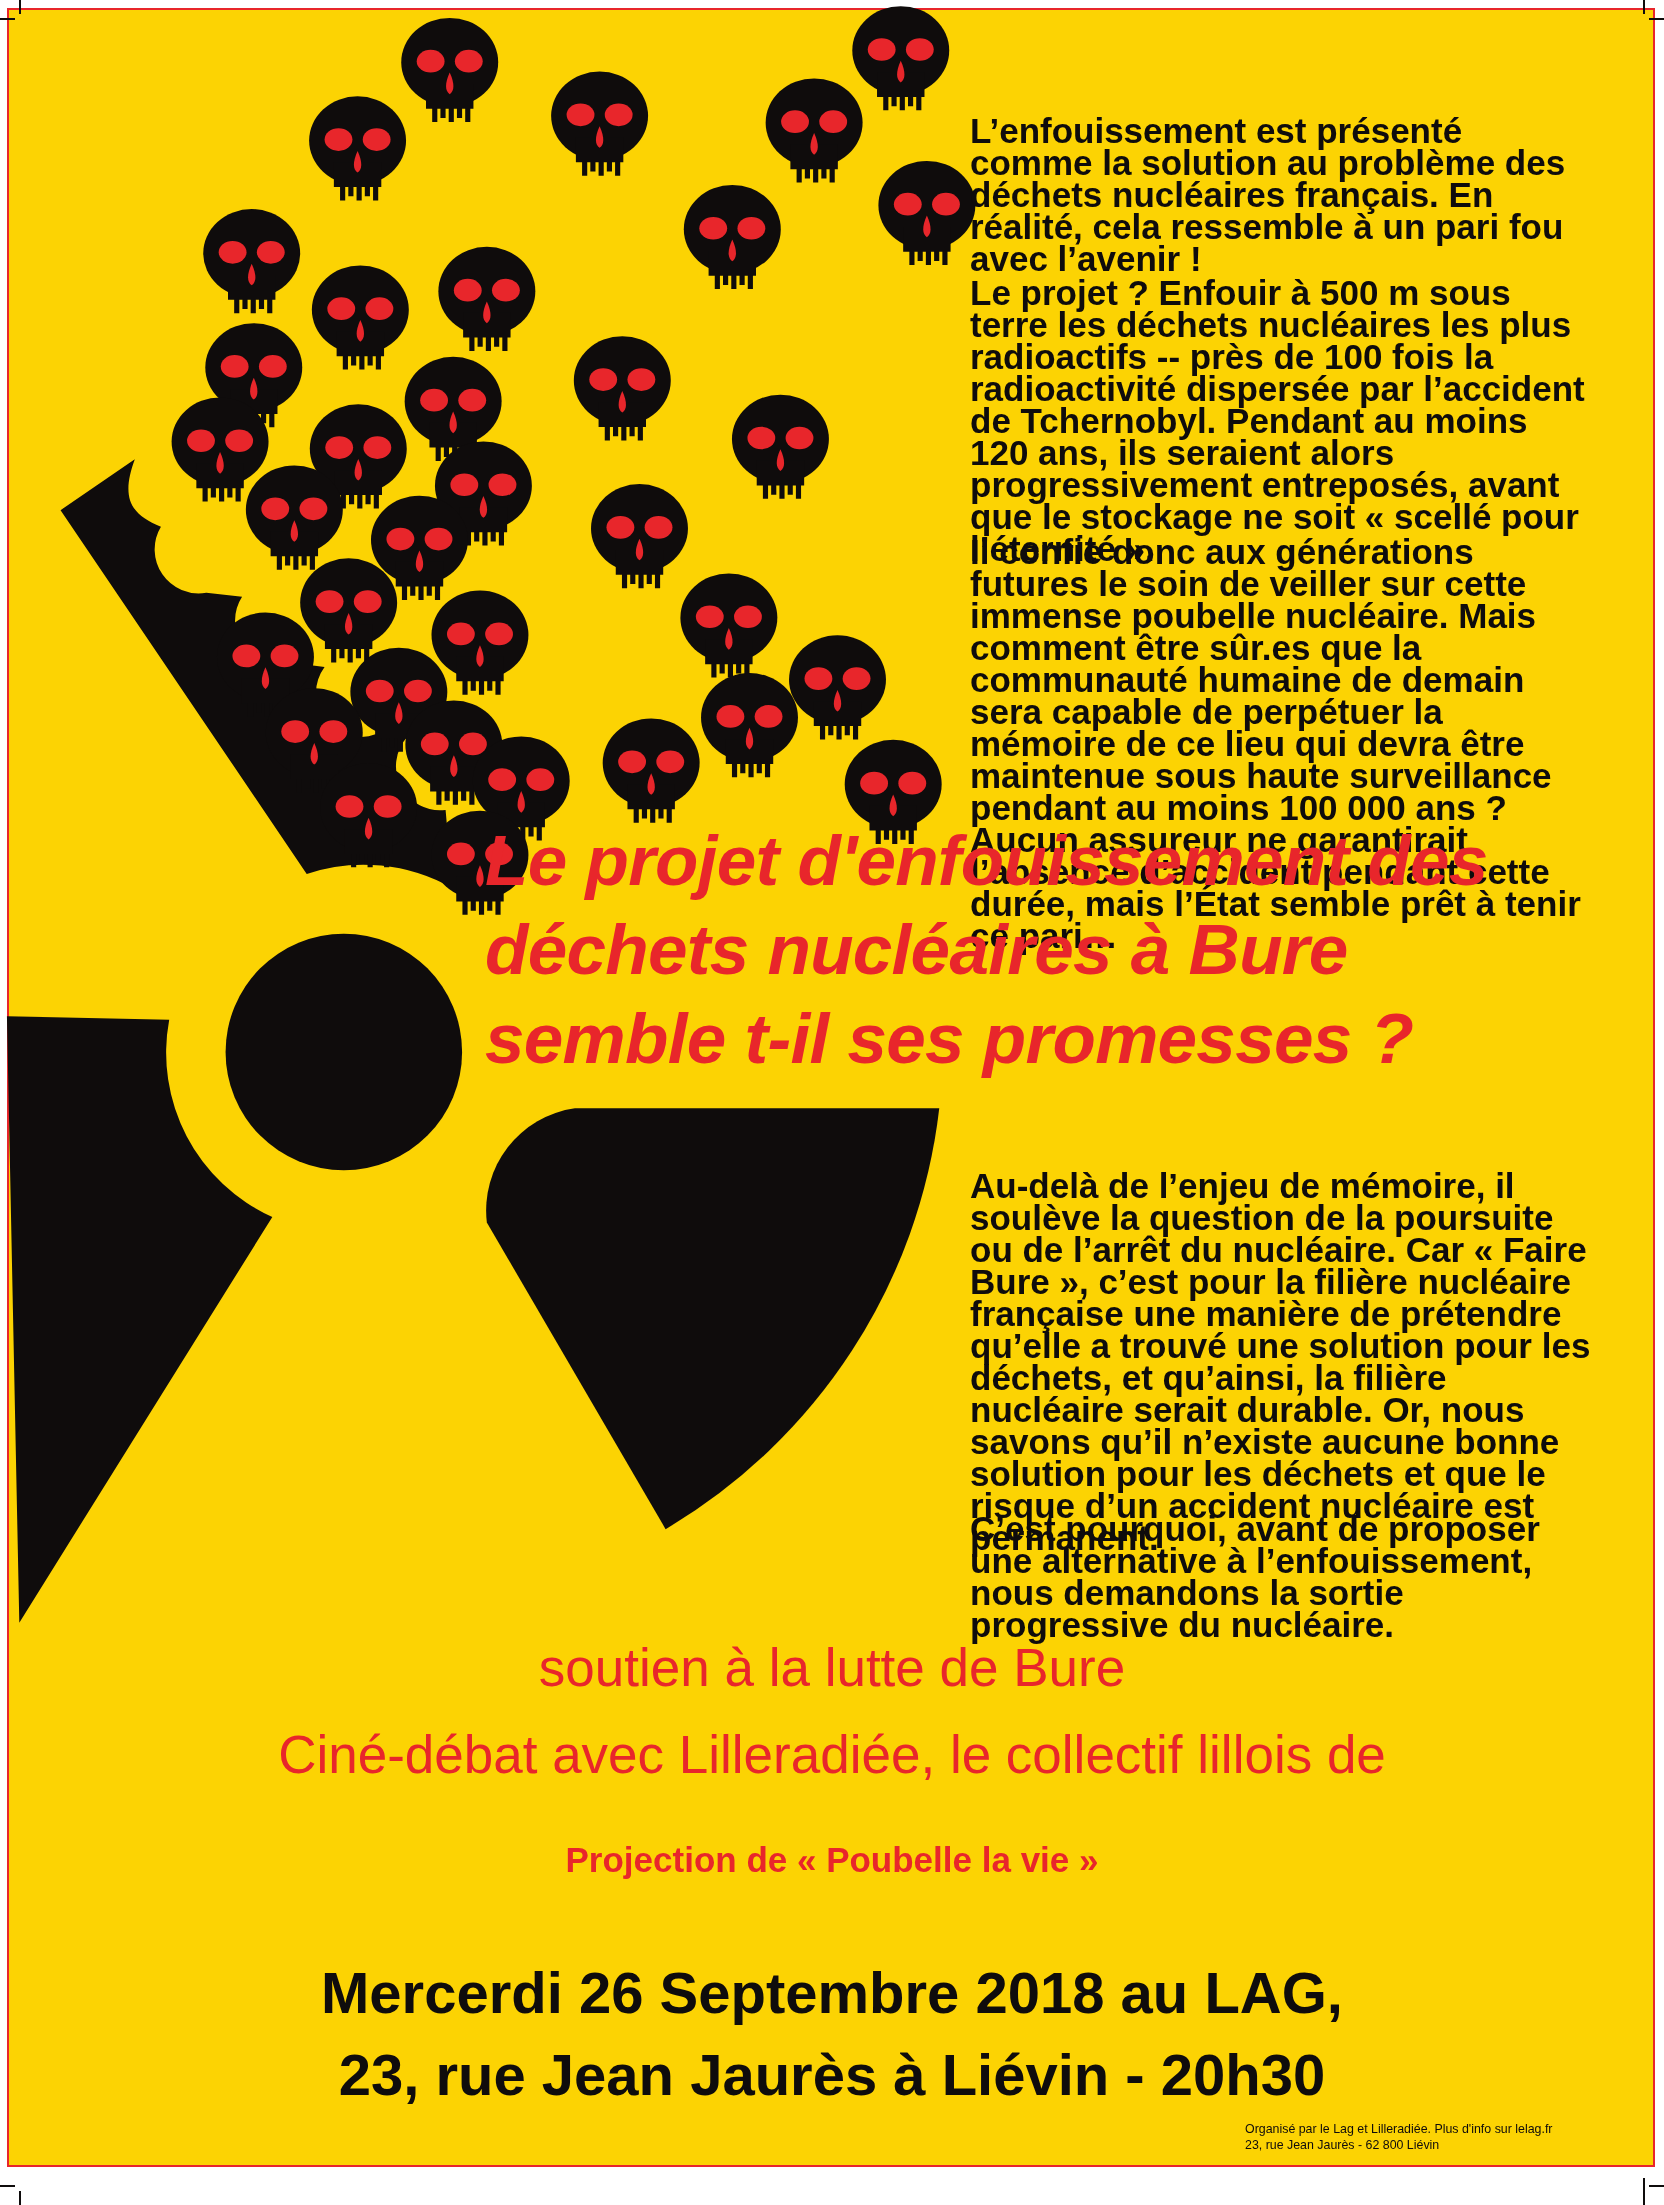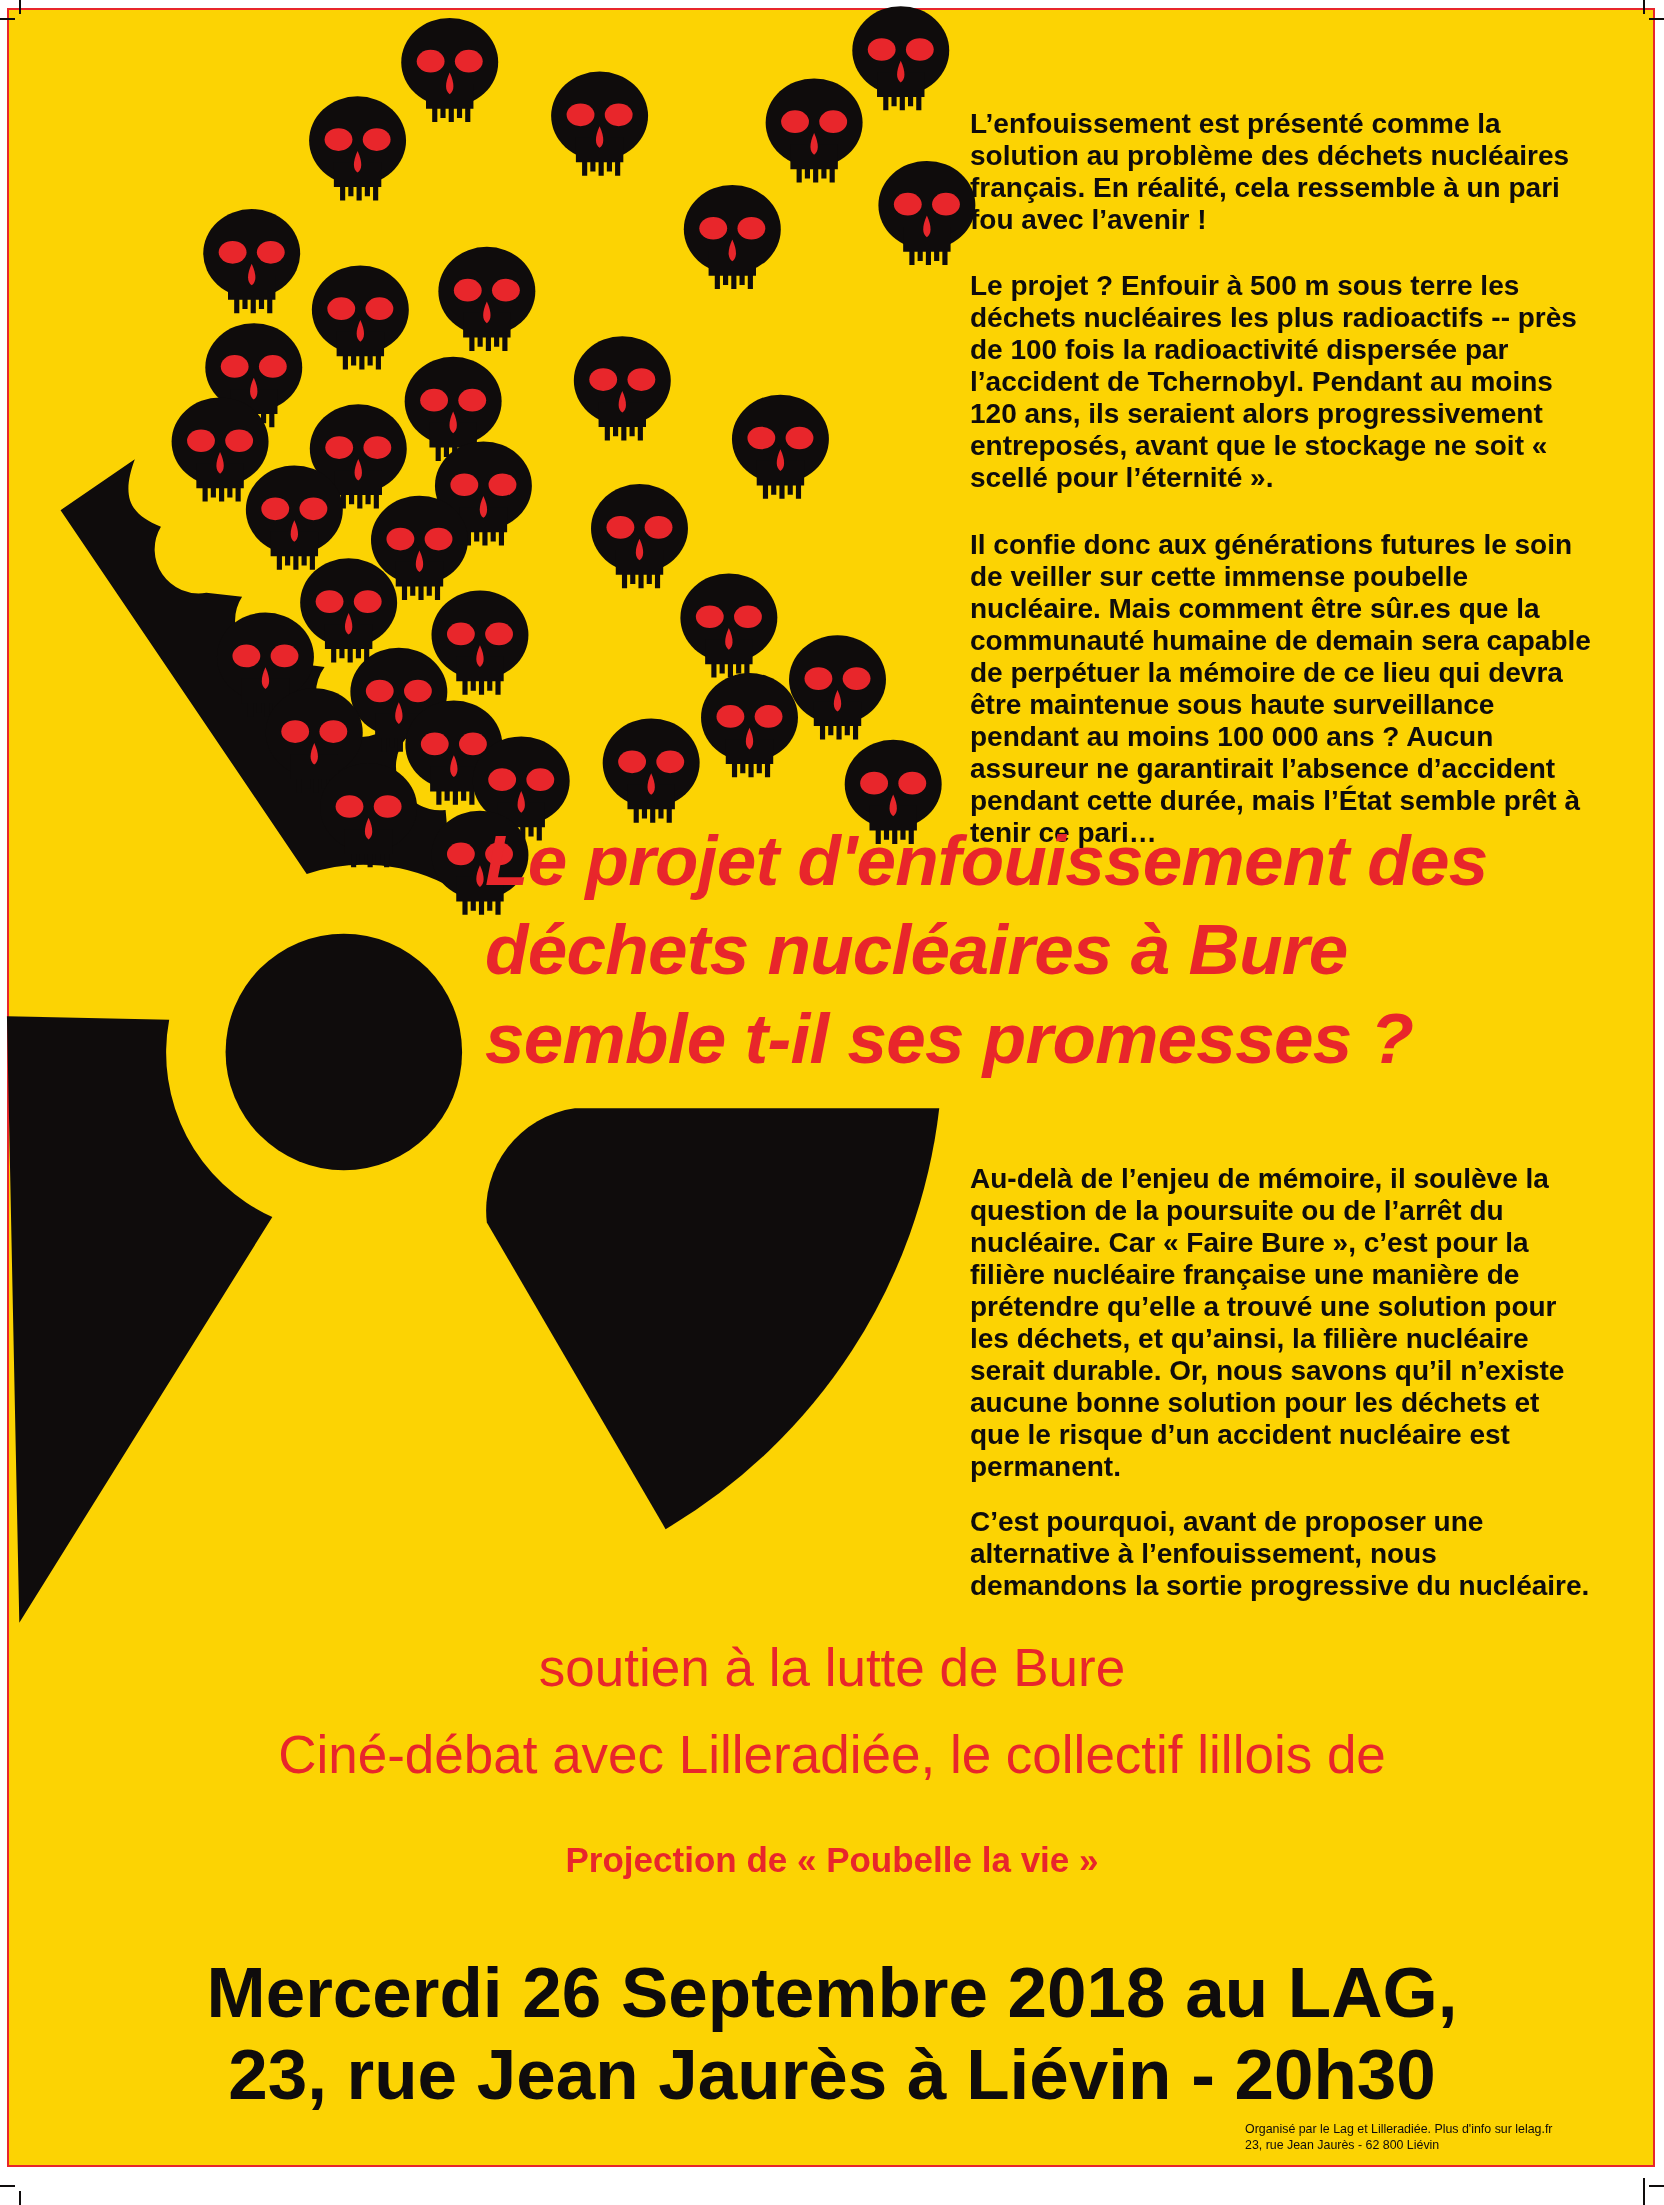--- a/index.html
+++ b/index.html
@@ -18,39 +18,39 @@
     position:absolute;left:6.9px;top:7.6px;width:1648px;height:2159px;
     box-sizing:border-box;border:2.1px solid var(--accent-red,#e8262b);
     background:var(--background-yellow,#fcd303);
   }
   .art{position:absolute;left:0;top:0;width:1664px;height:2205px;pointer-events:none;}
   .sk-black{fill:var(--ink-black,#0f0c0c);}
   .sk-red{fill:var(--accent-red,#e8262b);}
   .tick{position:absolute;background:var(--ink-black,#0f0c0c);}
   .txt{position:absolute;color:var(--ink-black,#0f0c0c);}
   .par{
-    left:970px;width:622px;font-size:28px;font-weight:700;line-height:32px;
+    left:970px;width:622px;font-size:35px;font-weight:700;line-height:32px;
   }
   .p1{top:80px;} .p2{top:242px;} .p3{top:501px;} .p4{top:1135px;} .p5{top:1478px;}
   .title{
     left:485px;top:816px;width:1172px;
     color:var(--accent-red,#e8262b);font-weight:700;
     font-size:71px;line-height:89px;letter-spacing:-0.7px;font-style:italic;
   }
   .center-line{left:0;width:1664px;text-align:center;}
   .cine{
     top:1624px;color:var(--accent-red,#e8262b);
     font-size:53px;font-weight:400;line-height:87px;
   }
   .projection{
     top:1840px;color:var(--accent-red,#e8262b);
     font-size:35px;font-weight:700;
   }
   .dates{
-    top:1952px;font-size:71px;font-weight:700;line-height:82px;
+    top:1952px;font-size:58px;font-weight:700;line-height:82px;
   }
   .fineprint{
     left:1245px;top:2121px;width:426px;
     font-size:12.4px;line-height:16px;font-weight:400;
   }
 </style>
 </head>
 <body>
 
 <div class="page">

